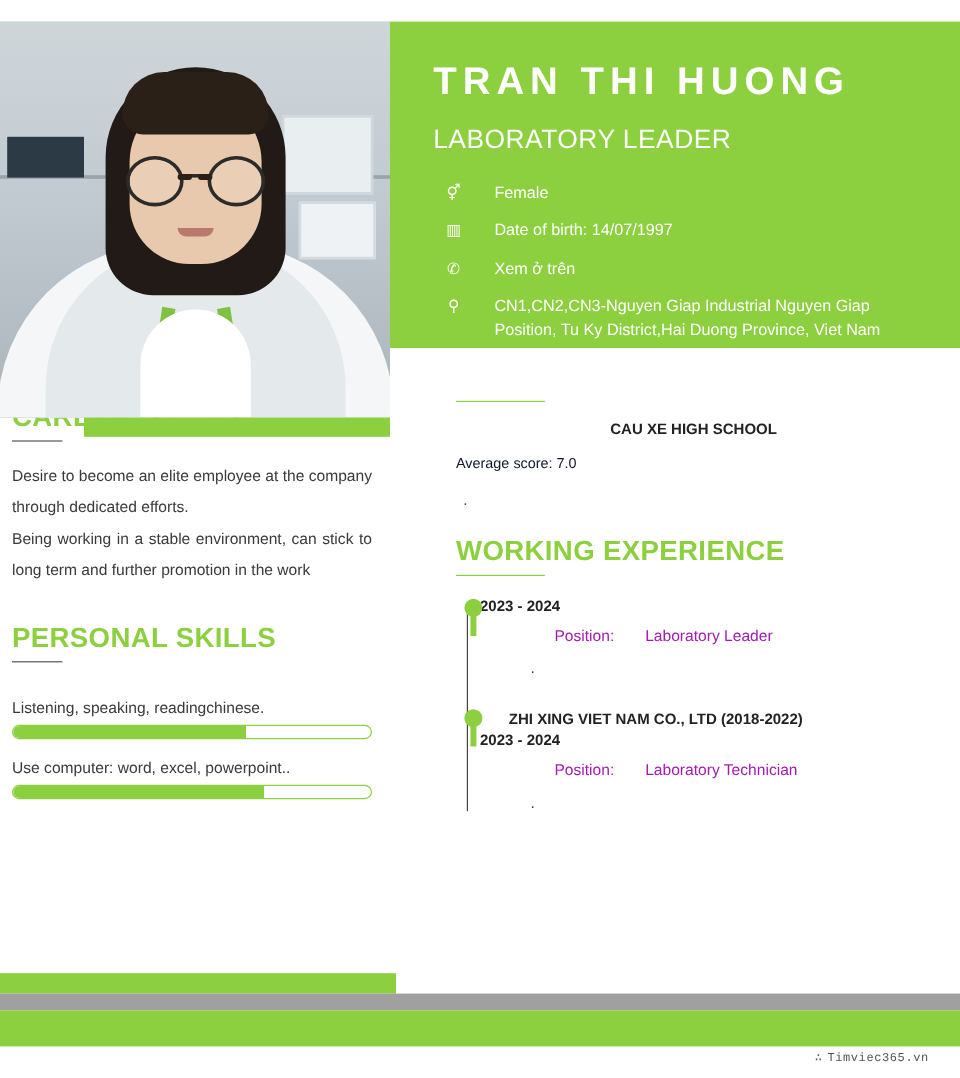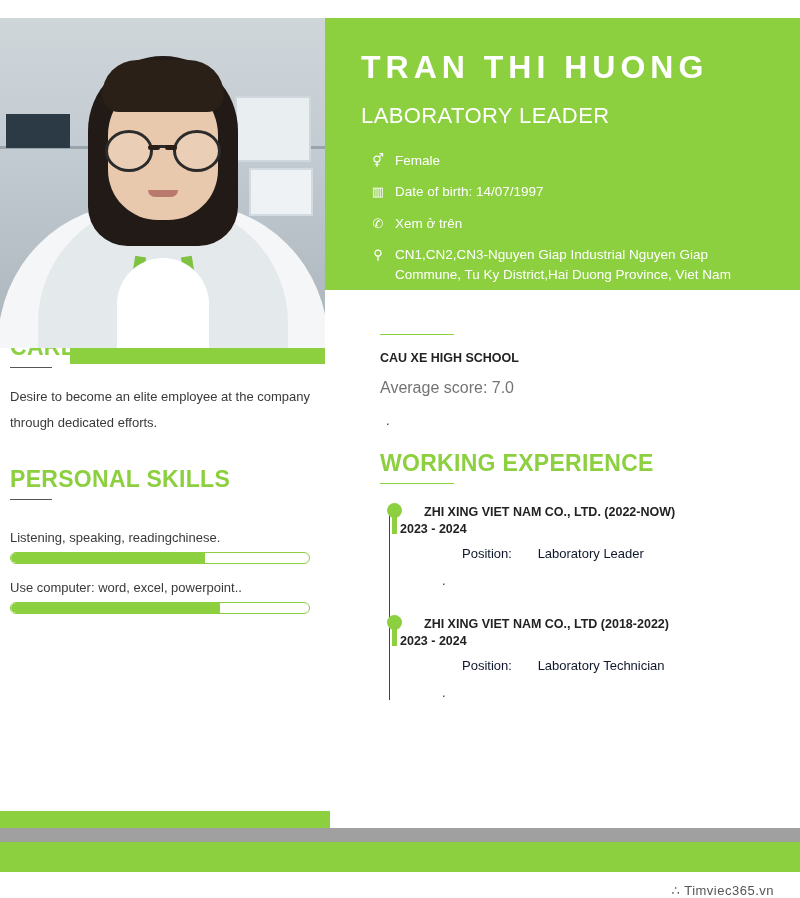--- a/index.html
+++ b/index.html
@@ -244,21 +244,21 @@
     line-height: 1.5;
     color: #ffffff;
   }
   .contact-icon {
     flex: 0 0 34px;
     text-align: center;
     font-size: 13px;
     line-height: 1.5;
     color: #ffffff;
   }
-  .contact-text { flex: 1; }
+  .contact-text { flex: 1; margin-left: 17px; }
 
   
   .under-bar {
     position: absolute;
     left: 70px;
     top: 330px;
     width: 255px;
     height: 16px;
     background: #8ccf3f;
   }
@@ -326,24 +326,25 @@
     background: #8ccf3f;
     border-radius: 6px 0 0 6px;
   }
 
   
   .edu-school {
     font-size: 12.5px;
     font-weight: bold;
     color: #222;
     margin: 0 0 14px 0;
+    text-align: center;
   }
   .edu-score {
-    font-size: 16px;
-    color: #737373;
+    font-size: 12px;
+    color: #0f172a;
     margin: 0 0 16px 0;
   }
   .edu-dot {
     font-size: 13px;
     color: #3a3a3a;
     margin: 0 0 22px 6px;
   }
 
   
   .timeline {
@@ -390,21 +391,21 @@
   }
   .exp-years {
     font-size: 12.5px;
     font-weight: bold;
     color: #222;
     margin: 2px 0 0 -16px;
   }
   .exp-pos-row {
     margin: 10px 0 0 46px;
     font-size: 13px;
-    color: #0f172a;
+    color: #a21caf;
   }
   .exp-pos-label { display: inline-block; width: 72px; }
   .exp-dot {
     margin: 12px 0 0 26px;
     font-size: 13px;
     color: #3a3a3a;
   }
 
   
   .footer-green-left {
@@ -427,23 +428,23 @@
     position: absolute;
     left: 0;
     top: 824px;
     width: 800px;
     height: 30px;
     background: #8ccf3f;
   }
   .footer-brand {
     position: absolute;
     right: 26px;
-    bottom: 18px;
-    font-family: Liberation Sans, sans-serif;
-    font-size: 13px;
+    bottom: 28px;
+    font-family: Liberation Mono, monospace;
+    font-size: 10px;
     color: #555555;
     letter-spacing: 0.5px;
   }
   .brand-mark {
     color: #555;
     margin-right: 4px;
   }
 </style>
 </head>
 <body>
@@ -490,40 +491,41 @@
         <li class="contact-item">
           <span class="contact-icon">▥</span>
           <span class="contact-text">Date of birth: 14/07/1997</span>
         </li>
         <li class="contact-item">
           <span class="contact-icon">✆</span>
           <span class="contact-text">Xem ở trên</span>
         </li>
         <li class="contact-item">
           <span class="contact-icon">⚲</span>
-          <span class="contact-text">CN1,CN2,CN3-Nguyen Giap Industrial Nguyen Giap Commune, Tu Ky District,Hai Duong Province, Viet Nam</span>
+          <span class="contact-text">CN1,CN2,CN3-Nguyen Giap Industrial Nguyen Giap Position, Tu Ky District,Hai Duong Province, Viet Nam</span>
         </li>
         <li class="contact-item">
           <span class="contact-icon">✉</span>
           <span class="contact-text">Xem ở trên</span>
         </li>
       </ul>
     </div>
   </div>
 
   <div class="under-bar"></div>
 
   <div class="body-cols">
 
     <div class="col-left">
 
       <div>
         <div class="sec-title">CAREER GOALS</div>
         <div class="sec-underline"></div>
         <p class="para">Desire to become an elite employee at the company through dedicated efforts.</p>
+        <p class="para">Being working in a stable environment, can stick to long term and further promotion in the work</p>
       </div>
 
       <div style="margin-top:30px;">
         <div class="sec-title">PERSONAL SKILLS</div>
         <div class="sec-underline"></div>
 
         <div class="skills">
           <div>
             <div class="skill-label">Listening, speaking, readingchinese.</div>
             <div class="bar-track">
@@ -552,21 +554,20 @@
       <div style="margin-top:16px;">
         <div class="sec-title">WORKING EXPERIENCE</div>
         <div class="sec-underline green"></div>
 
         <div class="timeline">
           <div class="timeline-line"></div>
 
           <div class="exp-item">
             <div class="exp-bullet"></div>
             <div class="exp-bullet-tail"></div>
-            <div class="exp-company">ZHI XING VIET NAM CO., LTD. (2022-NOW)</div>
             <div class="exp-years">2023 - 2024</div>
             <div class="exp-pos-row">
               <span class="exp-pos-label">Position:</span>
               <span>Laboratory Leader</span>
             </div>
             <div class="exp-dot">.</div>
           </div>
 
           <div class="exp-item">
             <div class="exp-bullet"></div>

